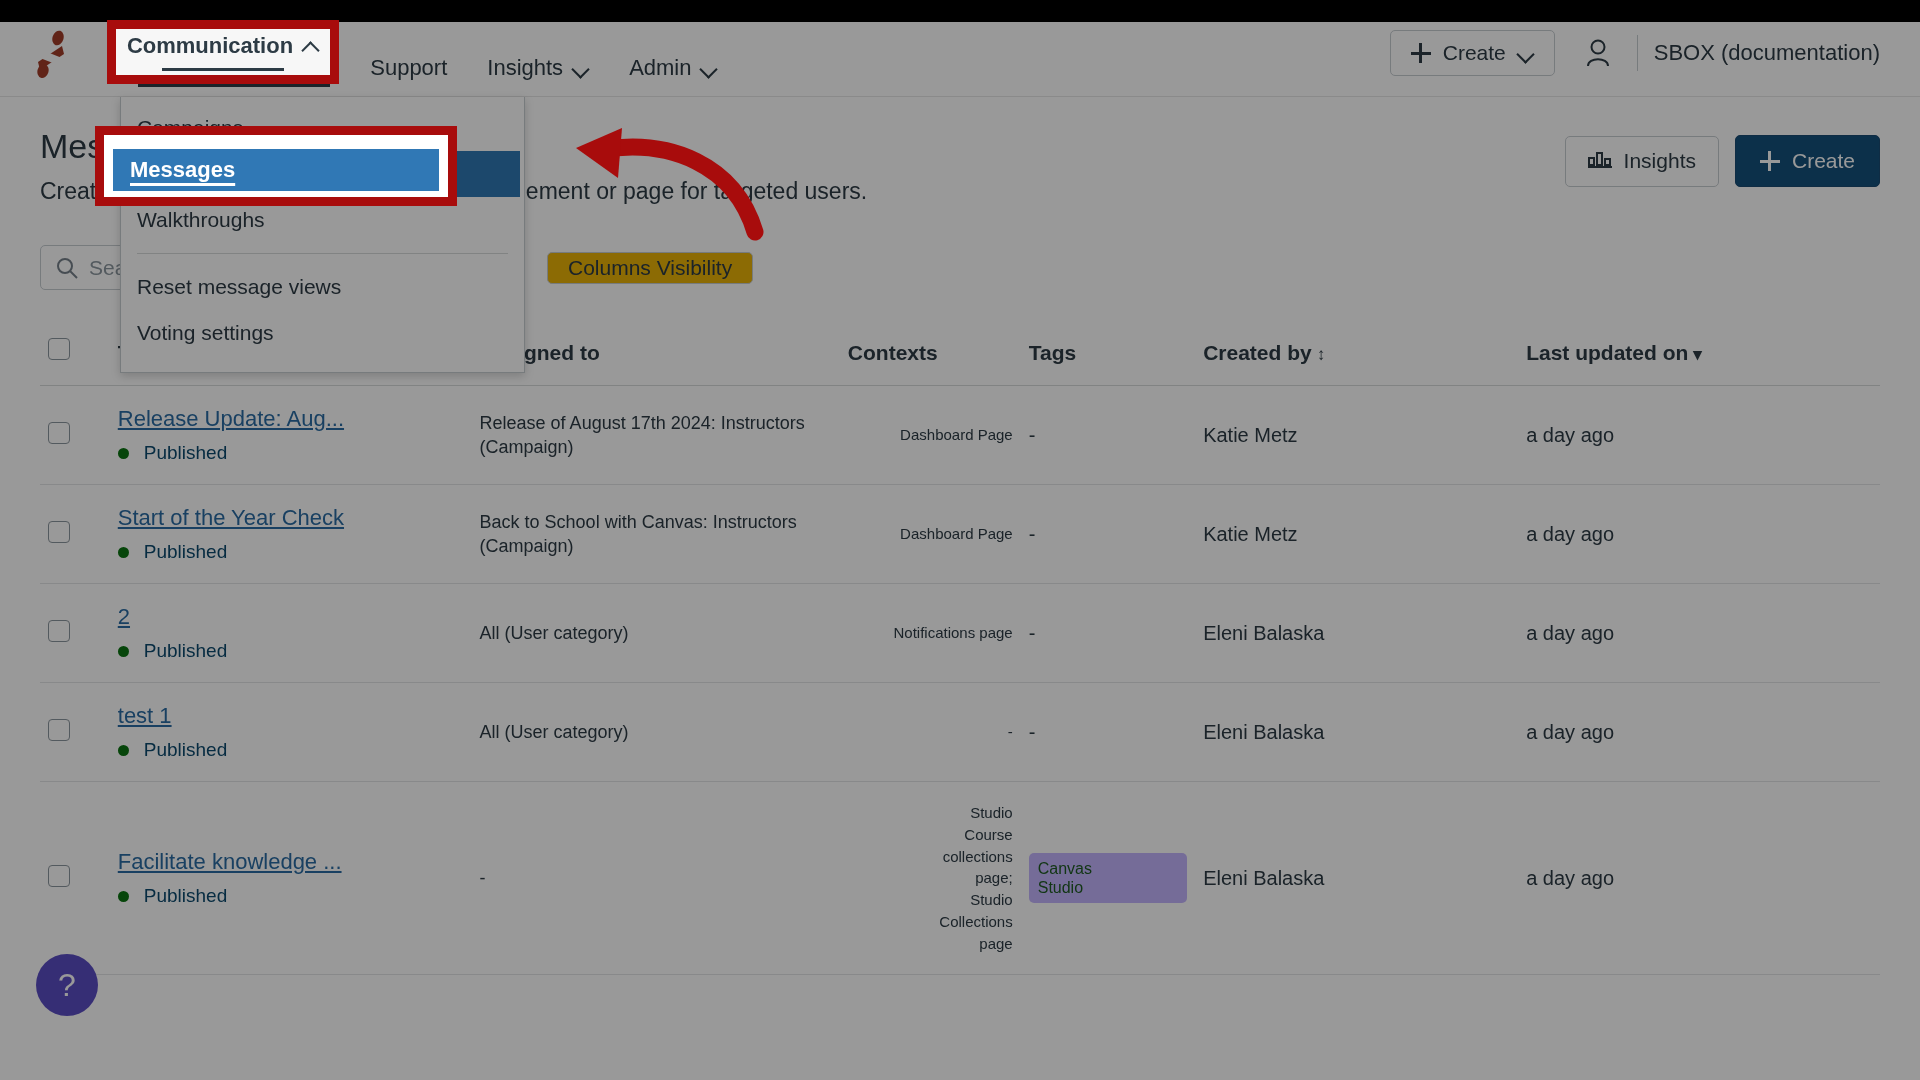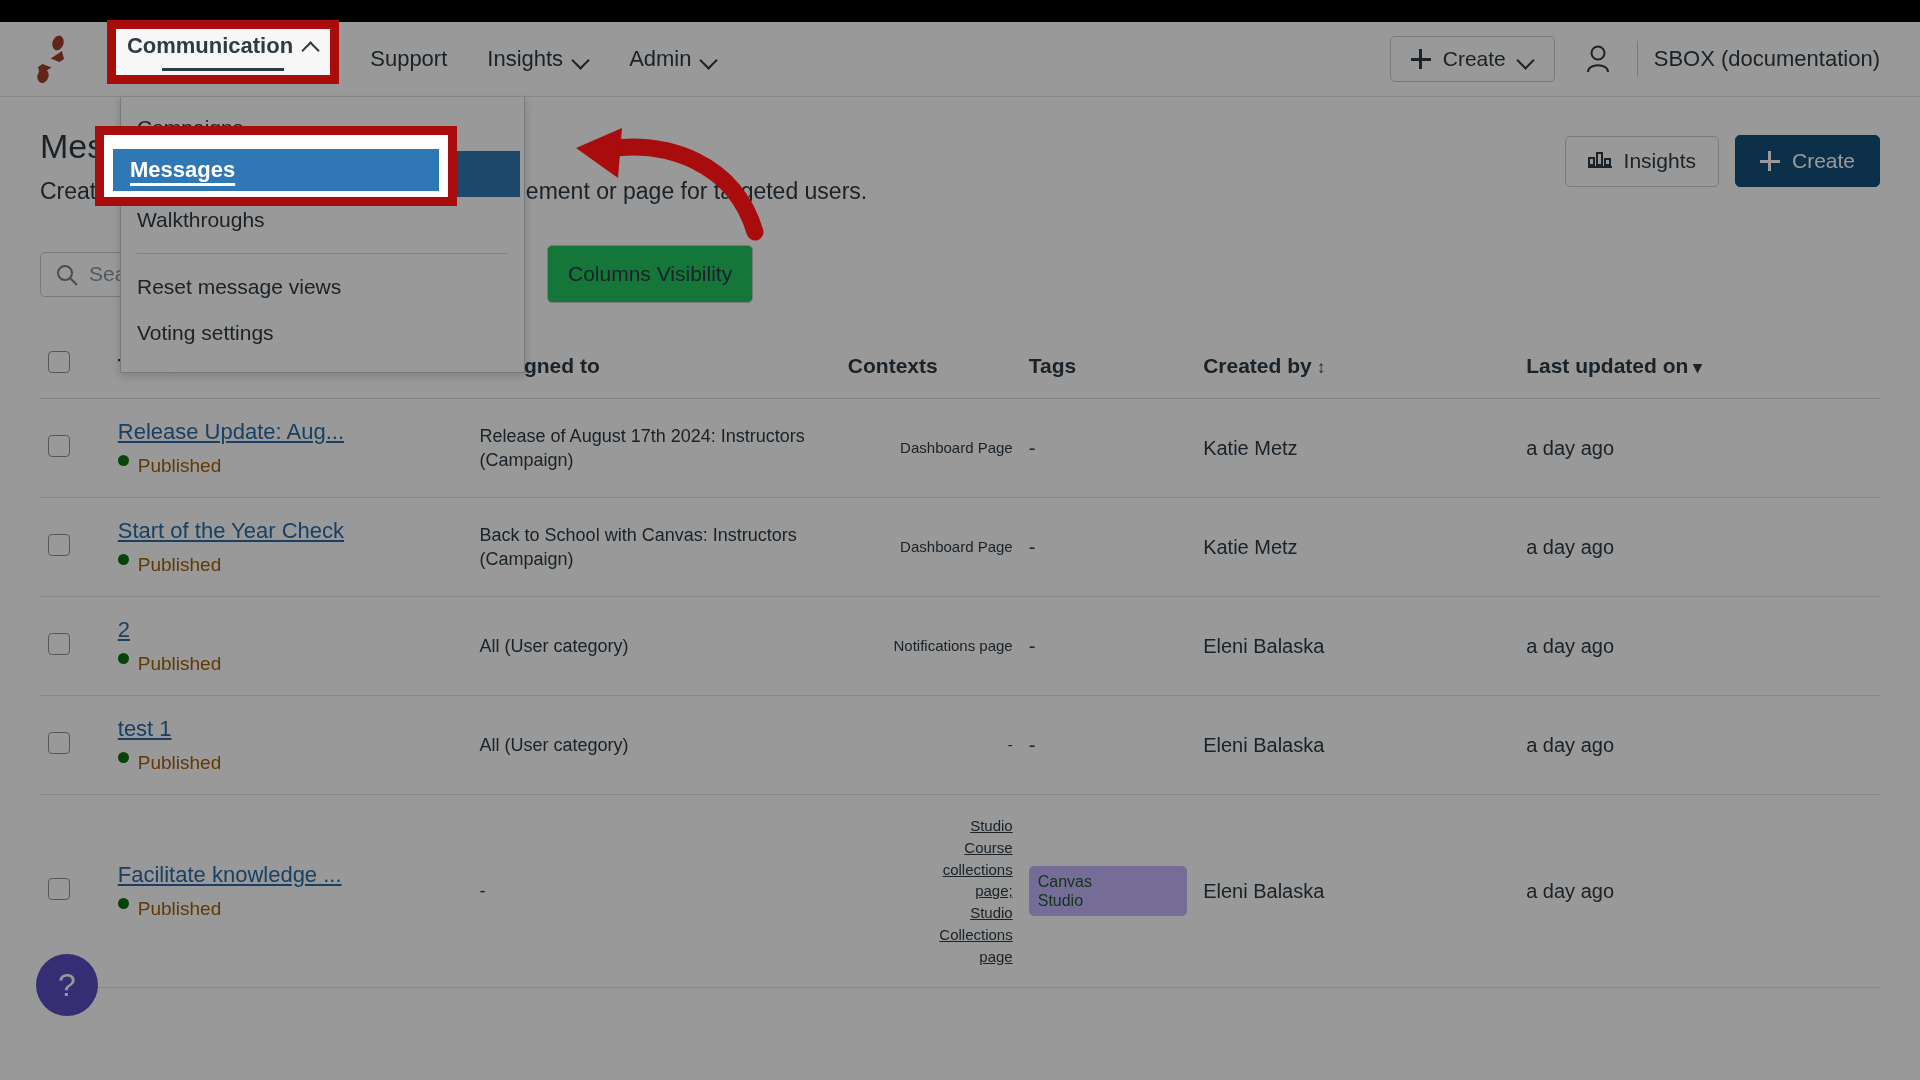--- a/index.html
+++ b/index.html
@@ -25,22 +25,22 @@
     pointer-events: none;
     z-index: 40;
   }
 
   
   #topnav {
     position: relative;
     height: 75px;
     background: #ffffff;
     border-bottom: 1px solid #e6e6e6;
-    display: flex; align-items: center;
-    padding: 16px 18px;
+    display: flex; align-items: flex-start;
+    padding: 8px 18px;
     z-index: 5;
   }
   #logo { width: 50px; height: 48px; margin-left: 10px; margin-right: 40px; position: relative; flex: 0 0 auto;}
   .nav-item {
     display: flex; align-items: center; gap: 10px;
     font-size: 22px; color: #2d3b45;
     padding: 0 20px; height: 75px;
     position: relative; cursor: pointer;
     white-space: nowrap;
   }
@@ -125,22 +125,22 @@
     border: none; outline: none; font-size: 21px; color: #2d3b45;
     width: 100%; background: transparent; font-family: "Liberation Sans", sans-serif;
   }
   #search-box input::placeholder { color: #8b969e; }
   .icon-btn {
     width: 48px; height: 45px; border: 1px solid #c7cdd1; border-radius: 5px;
     background: #fff; display: flex; align-items: center; justify-content: center;
     cursor: pointer;
   }
   #cols-btn {
-    border: 1px solid #c7cdd1; border-radius: 5px; background: #22c55e;
-    padding: 10px 20px; font-size: 21px; color: #2d3b45; cursor: pointer; height: 58px;
+    border: 1px solid #c7cdd1; border-radius: 5px; background: #eab308;
+    padding: 10px 20px; font-size: 21px; color: #2d3b45; cursor: pointer; height: 32px;
     display: flex; align-items: center;
   }
 
   
   table { width: 100%; border-collapse: collapse; margin-top: 40px; table-layout: fixed;}
   th {
     text-align: left; font-size: 21px; color: #2d3b45; font-weight: bold;
     padding: 8px 8px 20px 8px; border-bottom: 1px solid #d8dada;
     vertical-align: bottom;
   }
@@ -157,21 +157,21 @@
   .col-upd { width: 280px; }
 
   .chk {
     width: 22px; height: 22px; border: 1px solid #8b969e; border-radius: 4px;
     background: #fff; display: inline-block; cursor: pointer;
   }
   .t-link {
     color: #2b6ca3; font-size: 22px; text-decoration: underline; cursor: pointer;
     display: inline-block;
   }
-  .status { display: flex; align-items: flex-start; gap: 9px; margin-top: 10px; font-size: 19px; color: #a16207;}
+  .status { display: flex; align-items: center; gap: 15px; margin-top: 10px; font-size: 19px; color: #0c4a6e;}
   .dot { width: 11px; height: 11px; border-radius: 50%; background: #0b7411; display: inline-block;}
   .sub-cell { font-size: 18px; color: #2d3b45; line-height: 1.35;}
   .ctx-cell { font-size: 15px; line-height: 1.45; text-align: right; }
   .tag {
     display: inline-block; background: #c4b5fd; color: #1f5b24;
     border-radius: 5px; padding: 6px 9px; font-size: 16px; line-height: 1.2;
   }
   .sort { display: inline-block; margin-left: 5px; font-size: 17px; }
 
   
@@ -441,21 +441,21 @@
         <tr>
           <td><span class="chk"></span></td>
           <td>
             <span class="t-link">Facilitate knowledge ...</span>
             <div class="status">
               <span class="dot"></span>
               <span>Published</span>
             </div>
           </td>
           <td class="sub-cell">-</td>
-          <td class="ctx-cell" style="word-spacing:999px;text-decoration:underline;">Studio Course collections page; Studio Collections page</td>
+          <td class="ctx-cell" style="word-spacing:999px;">Studio Course collections page; Studio Collections page</td>
           <td>
             <span class="tag" style="word-spacing:999px;">Canvas Studio</span>
           </td>
           <td>Eleni Balaska</td>
           <td>a day ago</td>
         </tr>
       </tbody>
     </table>
   </div>
 

